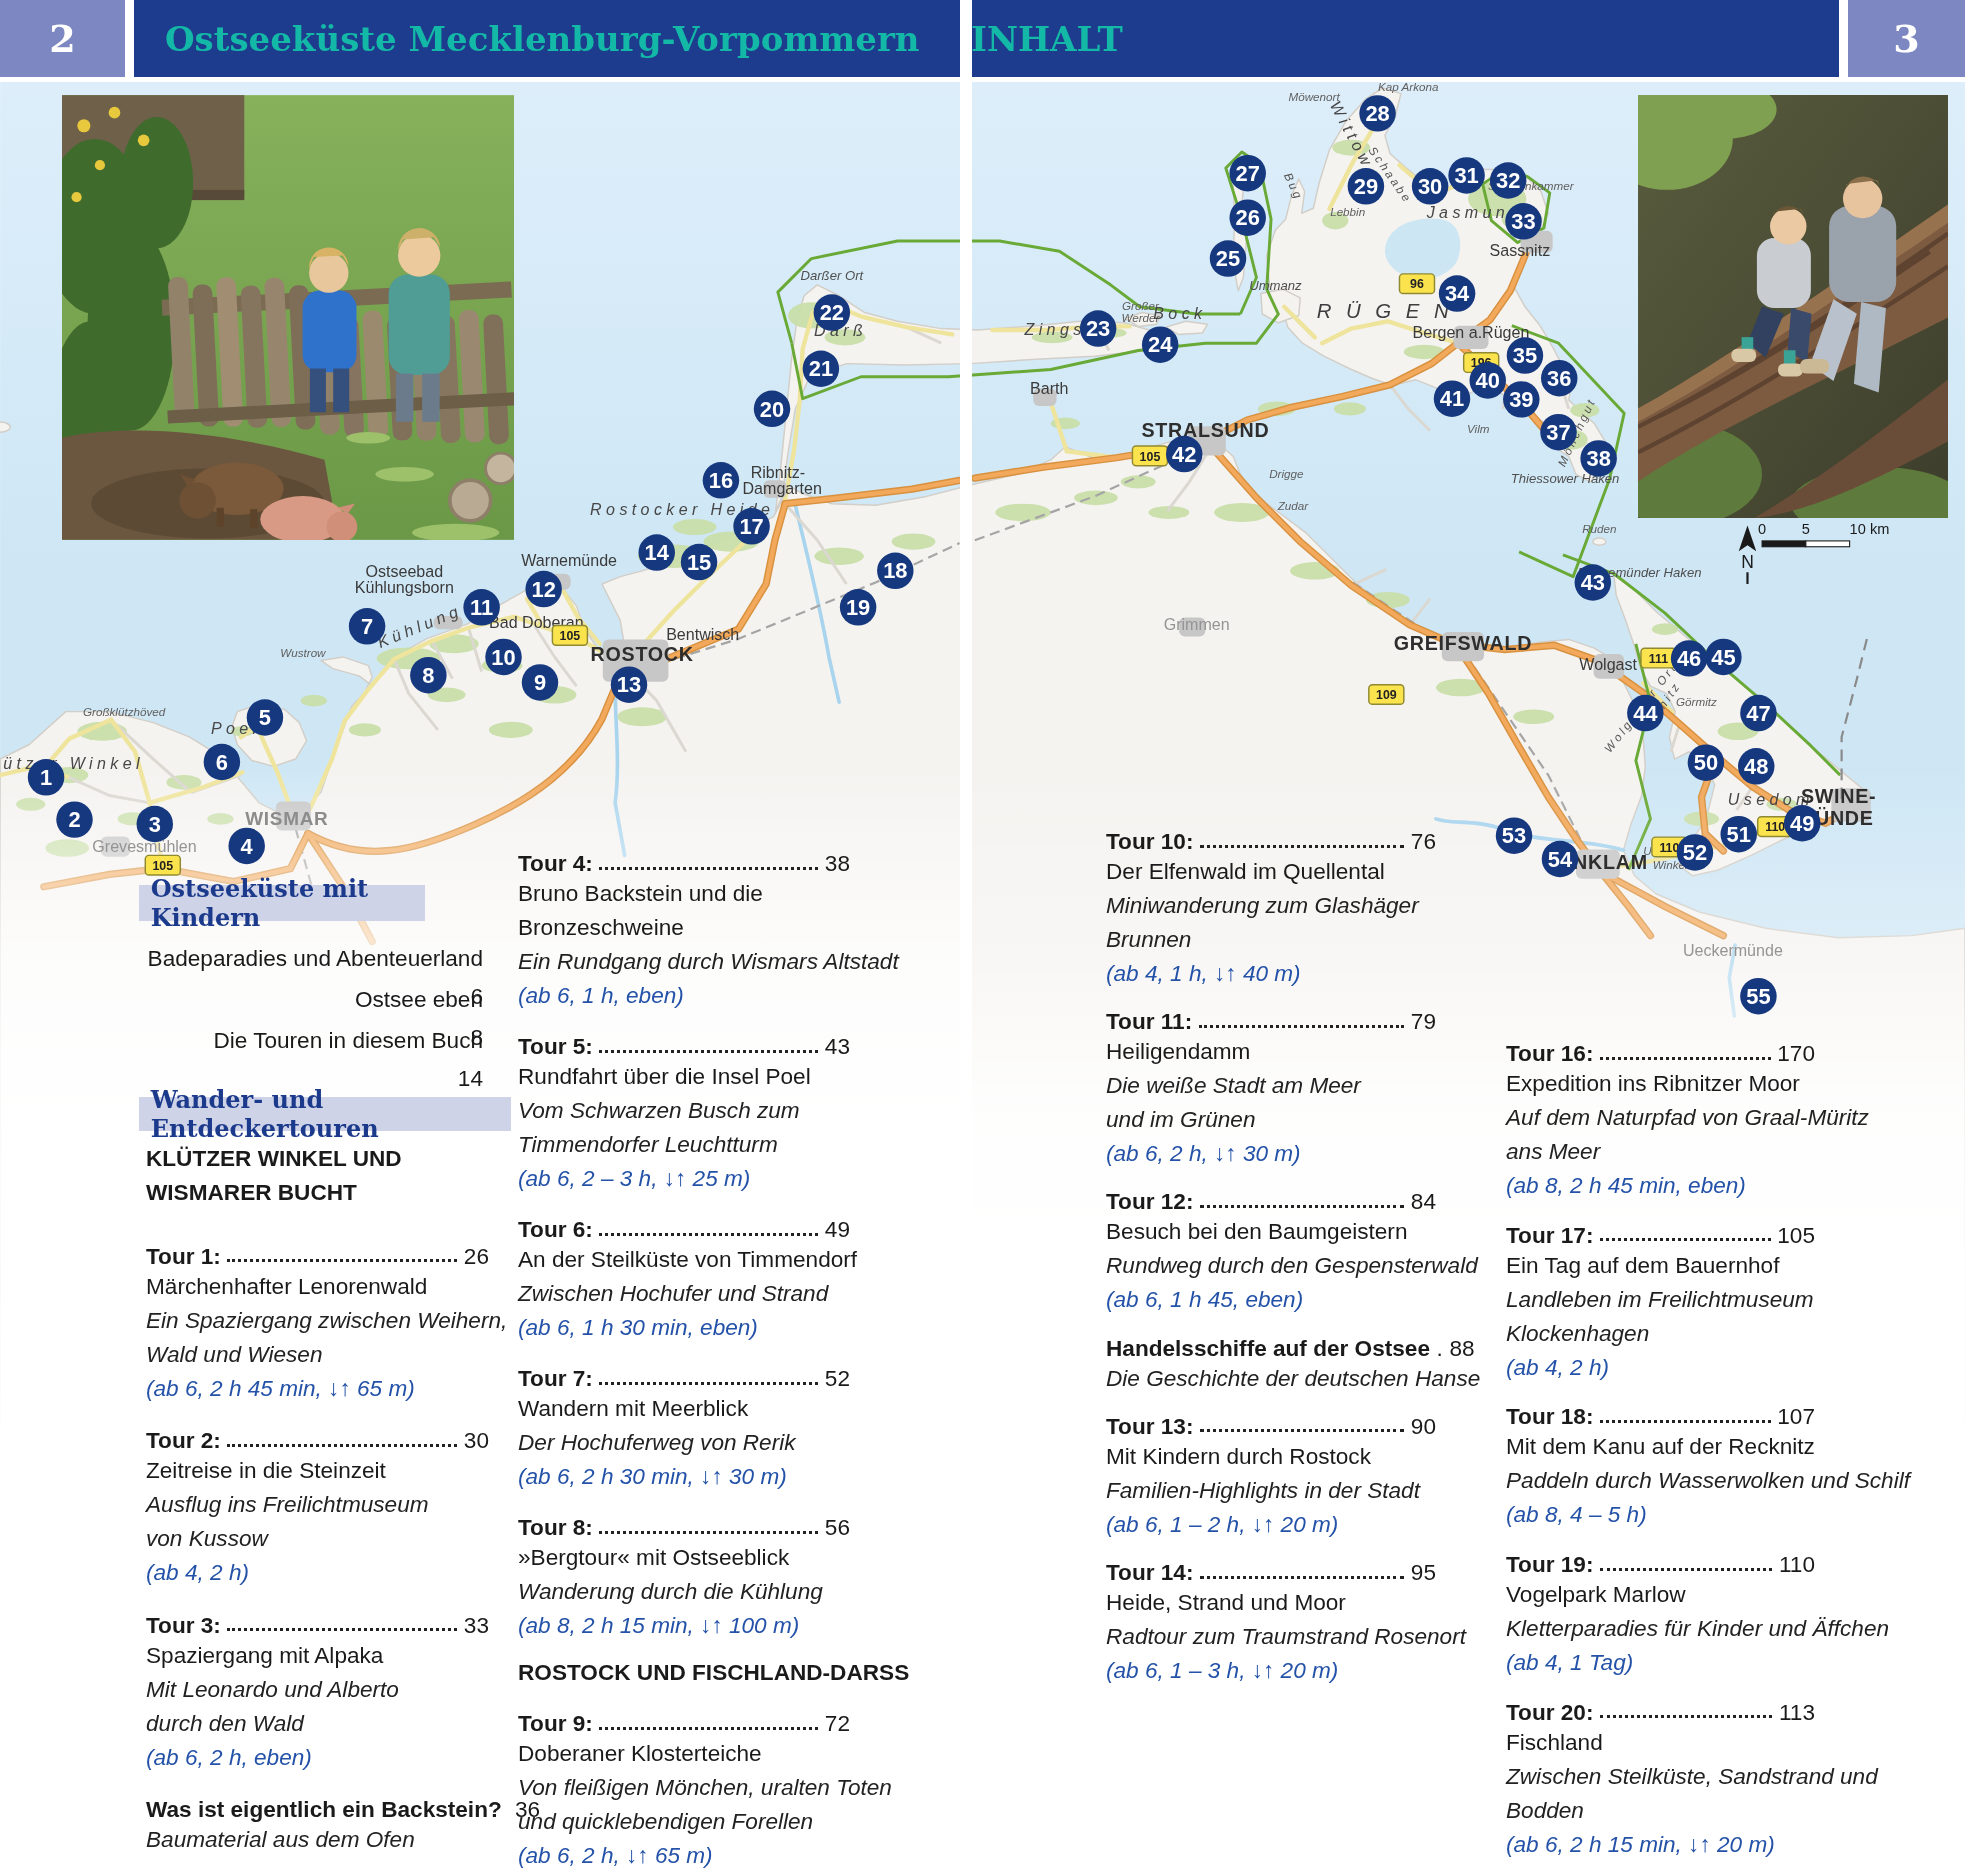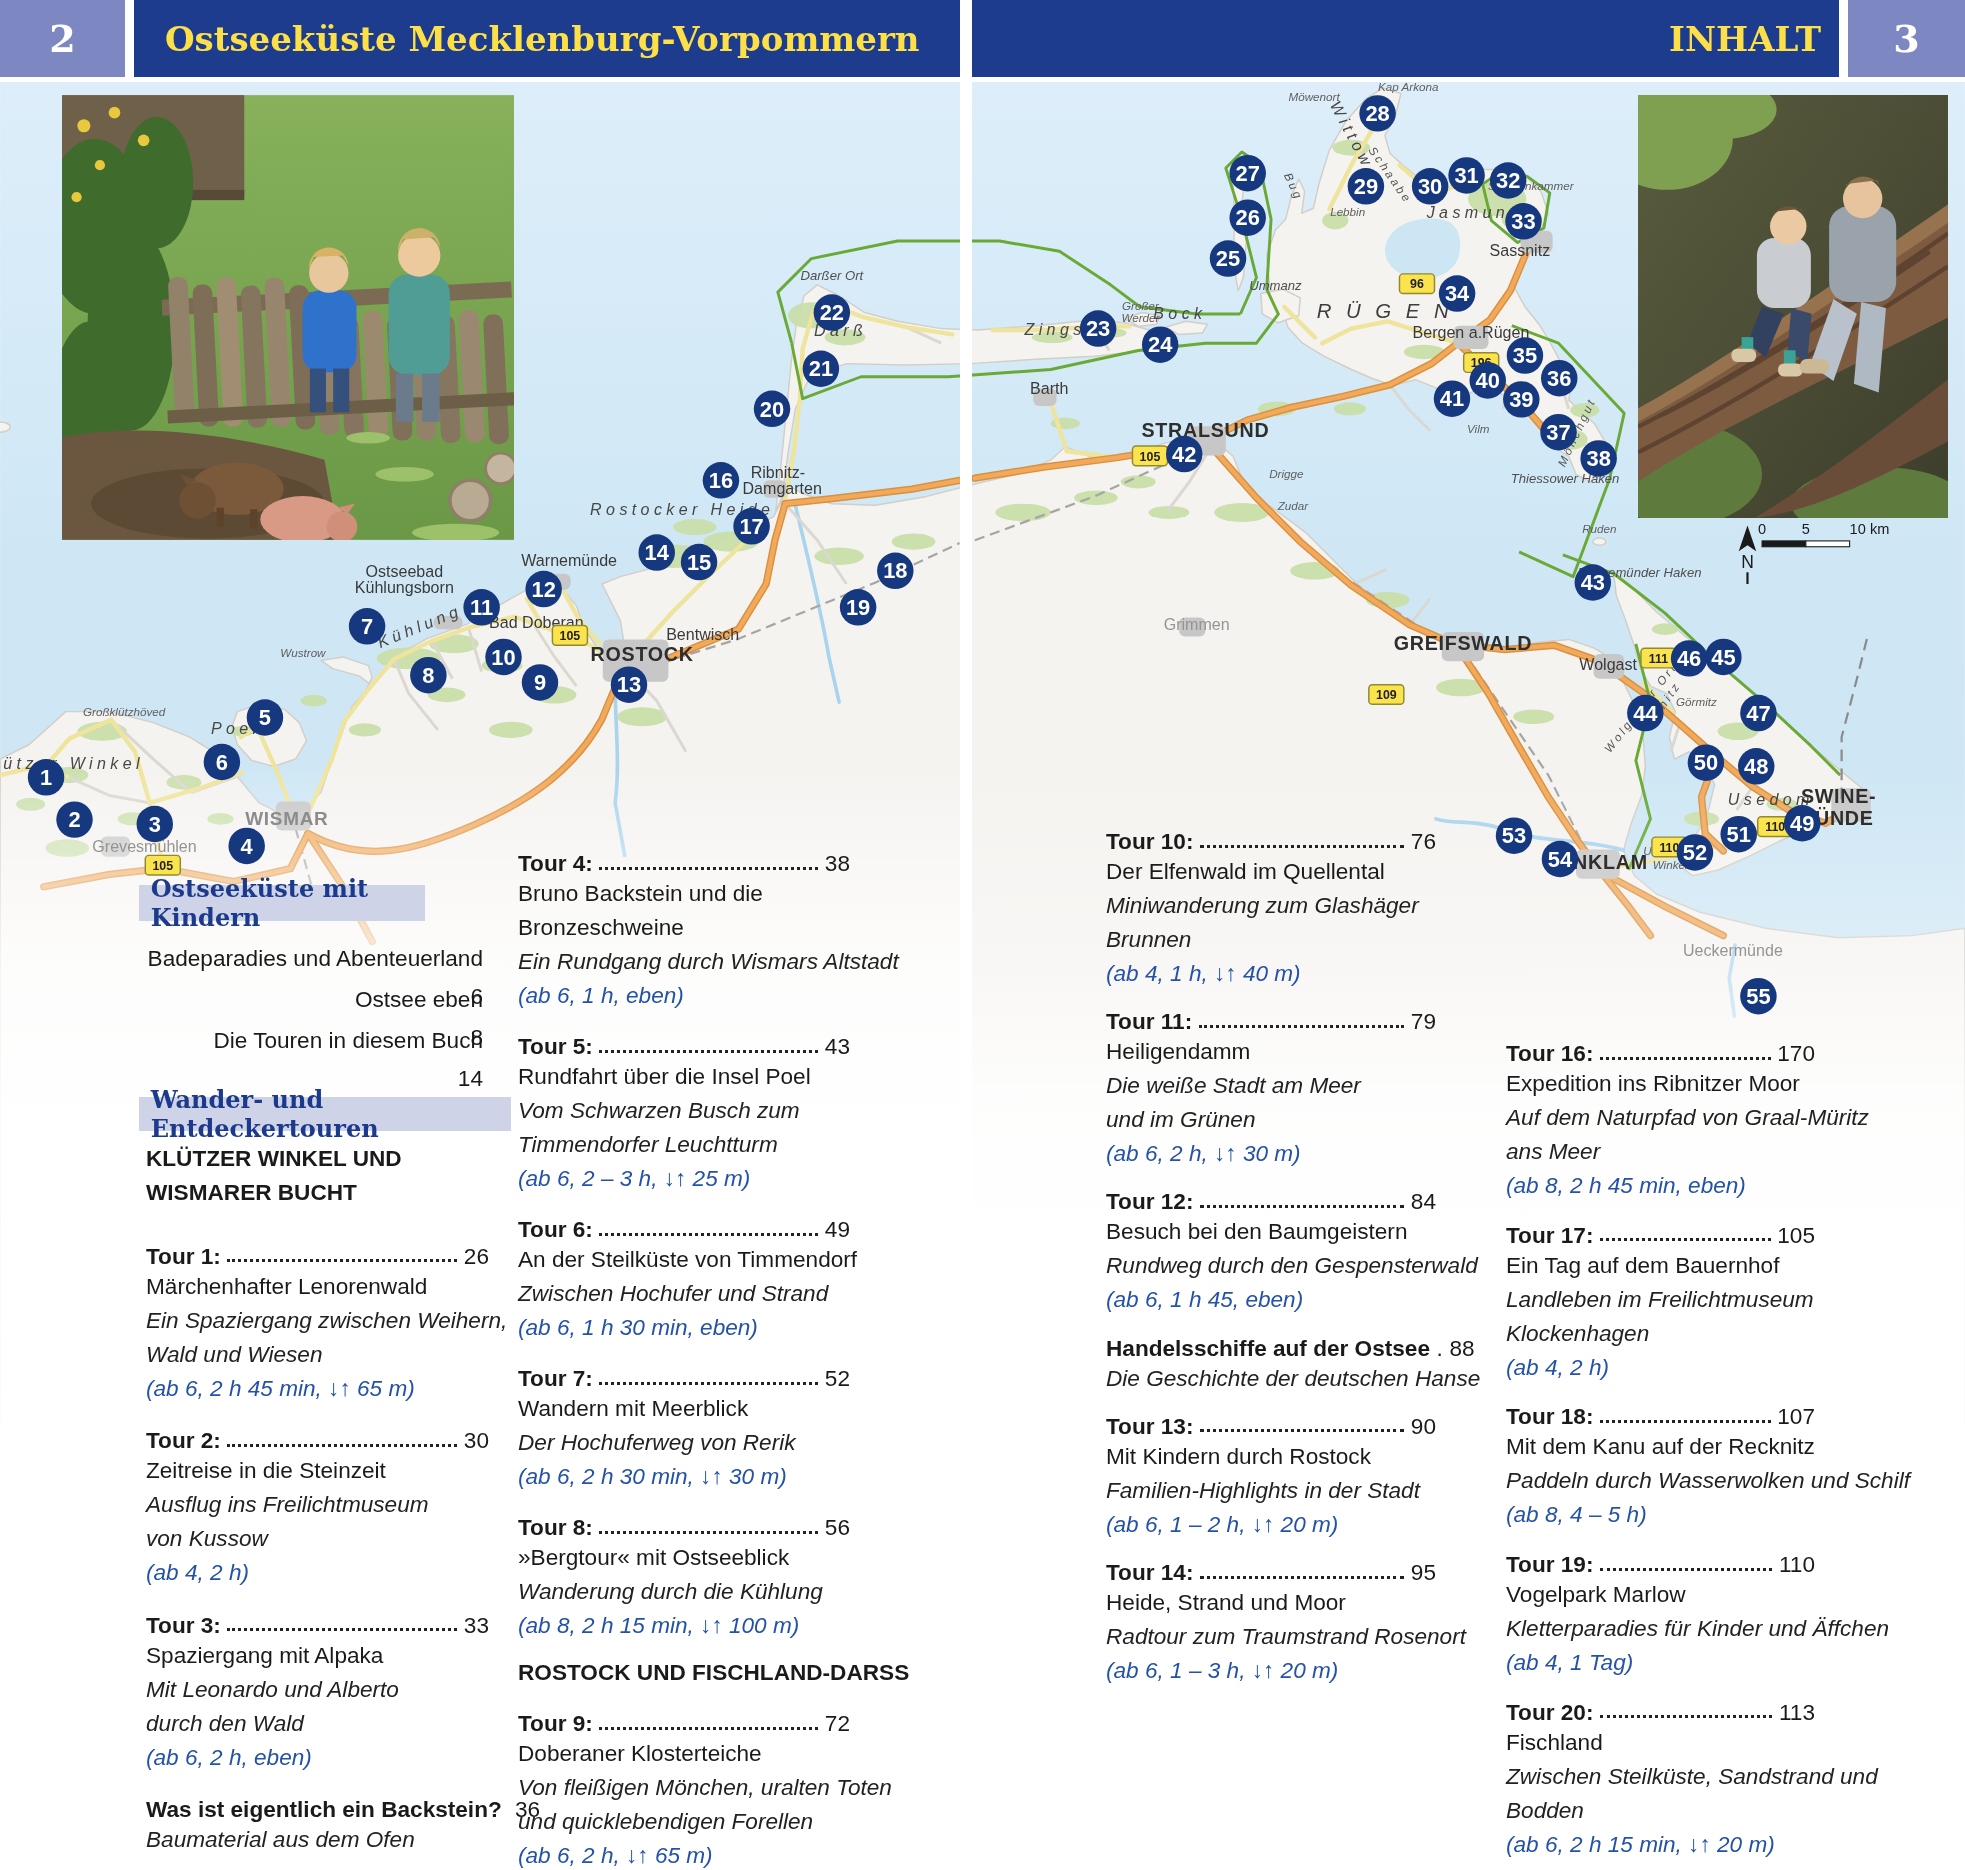--- a/index.html
+++ b/index.html
@@ -2,21 +2,21 @@
 <html style="font-size:11.7px"><head>
 <meta charset="utf-8">
 <style>
   html,body{margin:0;padding:0;background:#fff;}
   .page{position:relative;width:1965px;height:1870px;background:#fff;overflow:hidden;
         font-family:"Liberation Sans",sans-serif;color:#1a1a1a;}
   
   .hdr-numbox{position:absolute;top:0;height:77px;width:125px;background:#7d87c1;
      color:#fff;font-family:"DejaVu Serif",serif;font-weight:bold;font-size:38px;
      display:flex;align-items:center;justify-content:center;}
-  .hdr-bar{position:absolute;top:0;height:77px;background:#1d3c8e;color:#fde047;
+  .hdr-bar{position:absolute;top:0;height:77px;background:#1d3c8e;color:#14b8a6;
      font-family:"DejaVu Serif",serif;font-weight:bold;font-size:34px;
      display:flex;align-items:center;}
   
   #mapwrap{position:absolute;left:0;top:82px;width:1965px;height:1341px;}
   svg text{font-family:"Liberation Sans",sans-serif;}
   .lc{font-weight:bold;font-size:27px;fill:#2e2e2e;letter-spacing:1px;}
   .lcg{font-weight:bold;font-size:26px;fill:#8c8c8c;letter-spacing:1px;}
   .tn{font-size:22px;fill:#3a3a3a;}
   .tng{font-size:22px;fill:#949494;}
   .ti{font-style:italic;font-size:18px;fill:#4f4f4f;}
@@ -57,21 +57,21 @@
 <body>
 
 <div class="page">
 
   <div class="hdr-numbox" style="left:0;">
     <span>2</span>
   </div>
   <div class="hdr-bar" style="left:134px;width:826px;padding-left:31px;">
     <span>Ostseeküste Mecklenburg-Vorpommern</span>
   </div>
-  <div class="hdr-bar" style="left:971px;width:868px;justify-content:flex-end;padding-right:18px;box-sizing:border-box;">
+  <div class="hdr-bar" style="left:971px;width:868px;justify-content:flex-start;padding-right:18px;box-sizing:border-box;">
     <span>INHALT</span>
   </div>
   <div class="hdr-numbox" style="left:1848px;width:117px;">
     <span>3</span>
   </div>
 
   <div id="mapwrap">
   <svg id="mapsvg" width="1965" height="1341" viewBox="0 112 2693 1838">
     <defs>
       <linearGradient id="seag" x1="0" y1="0" x2="0" y2="1">

